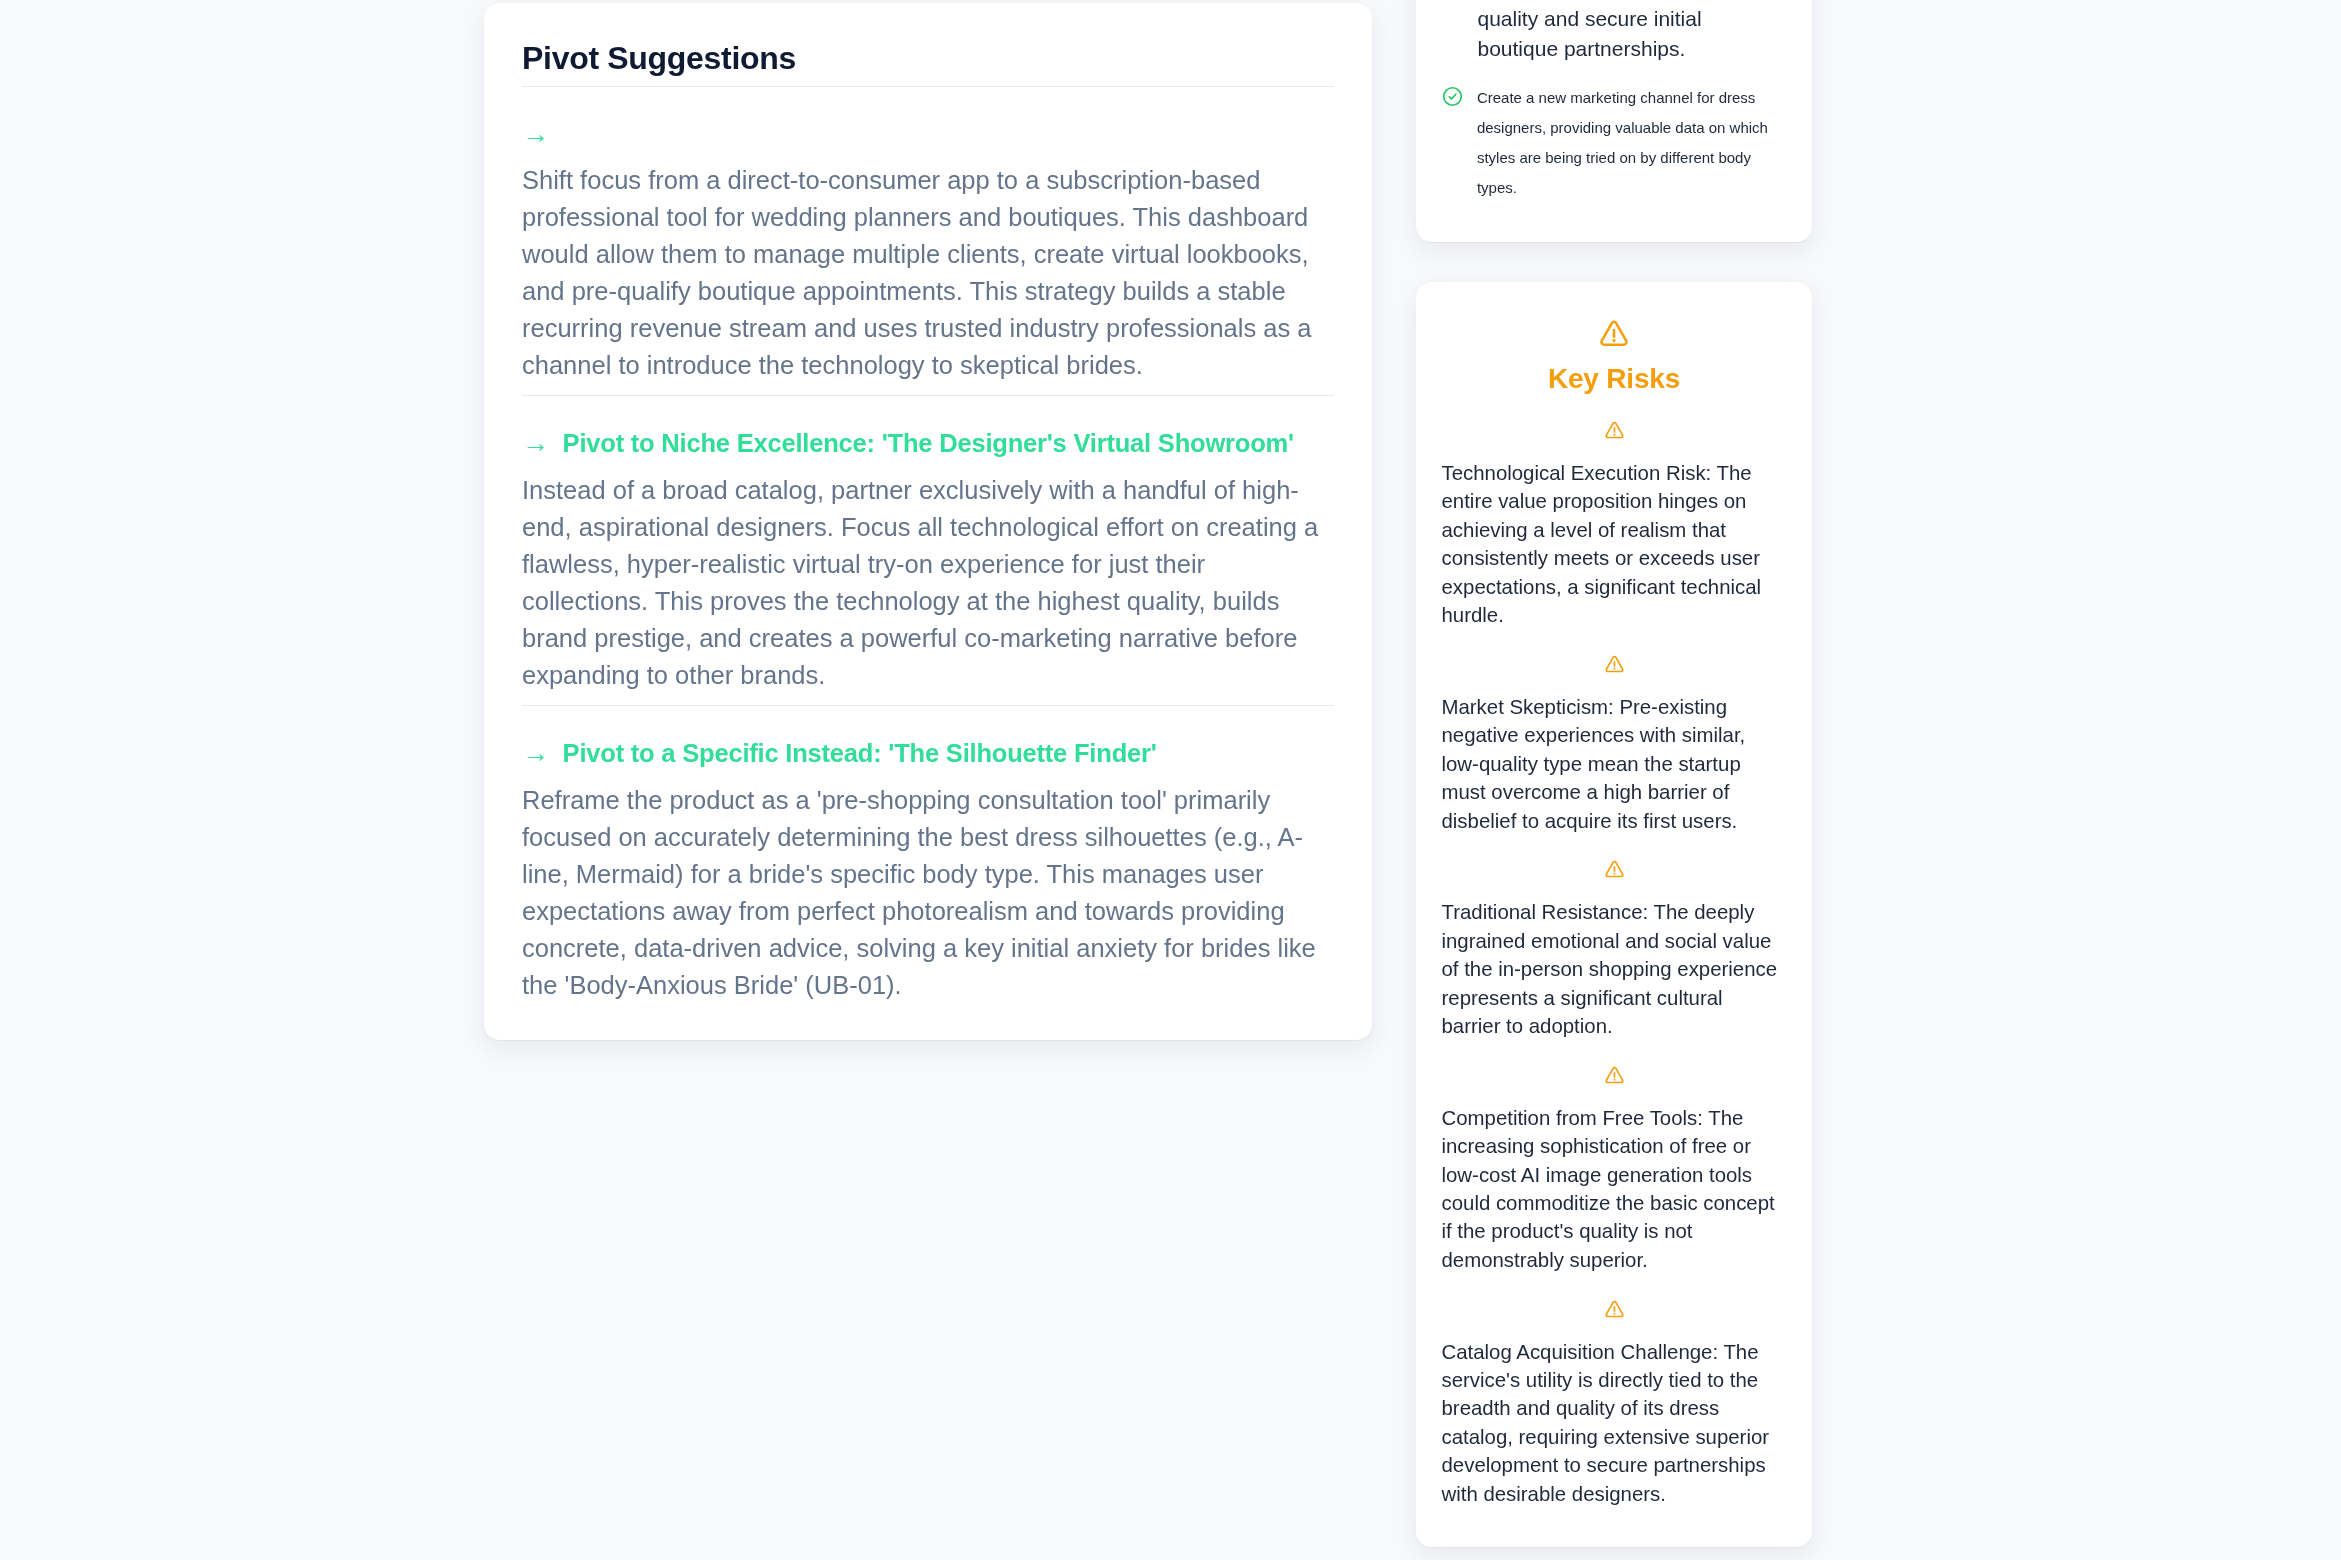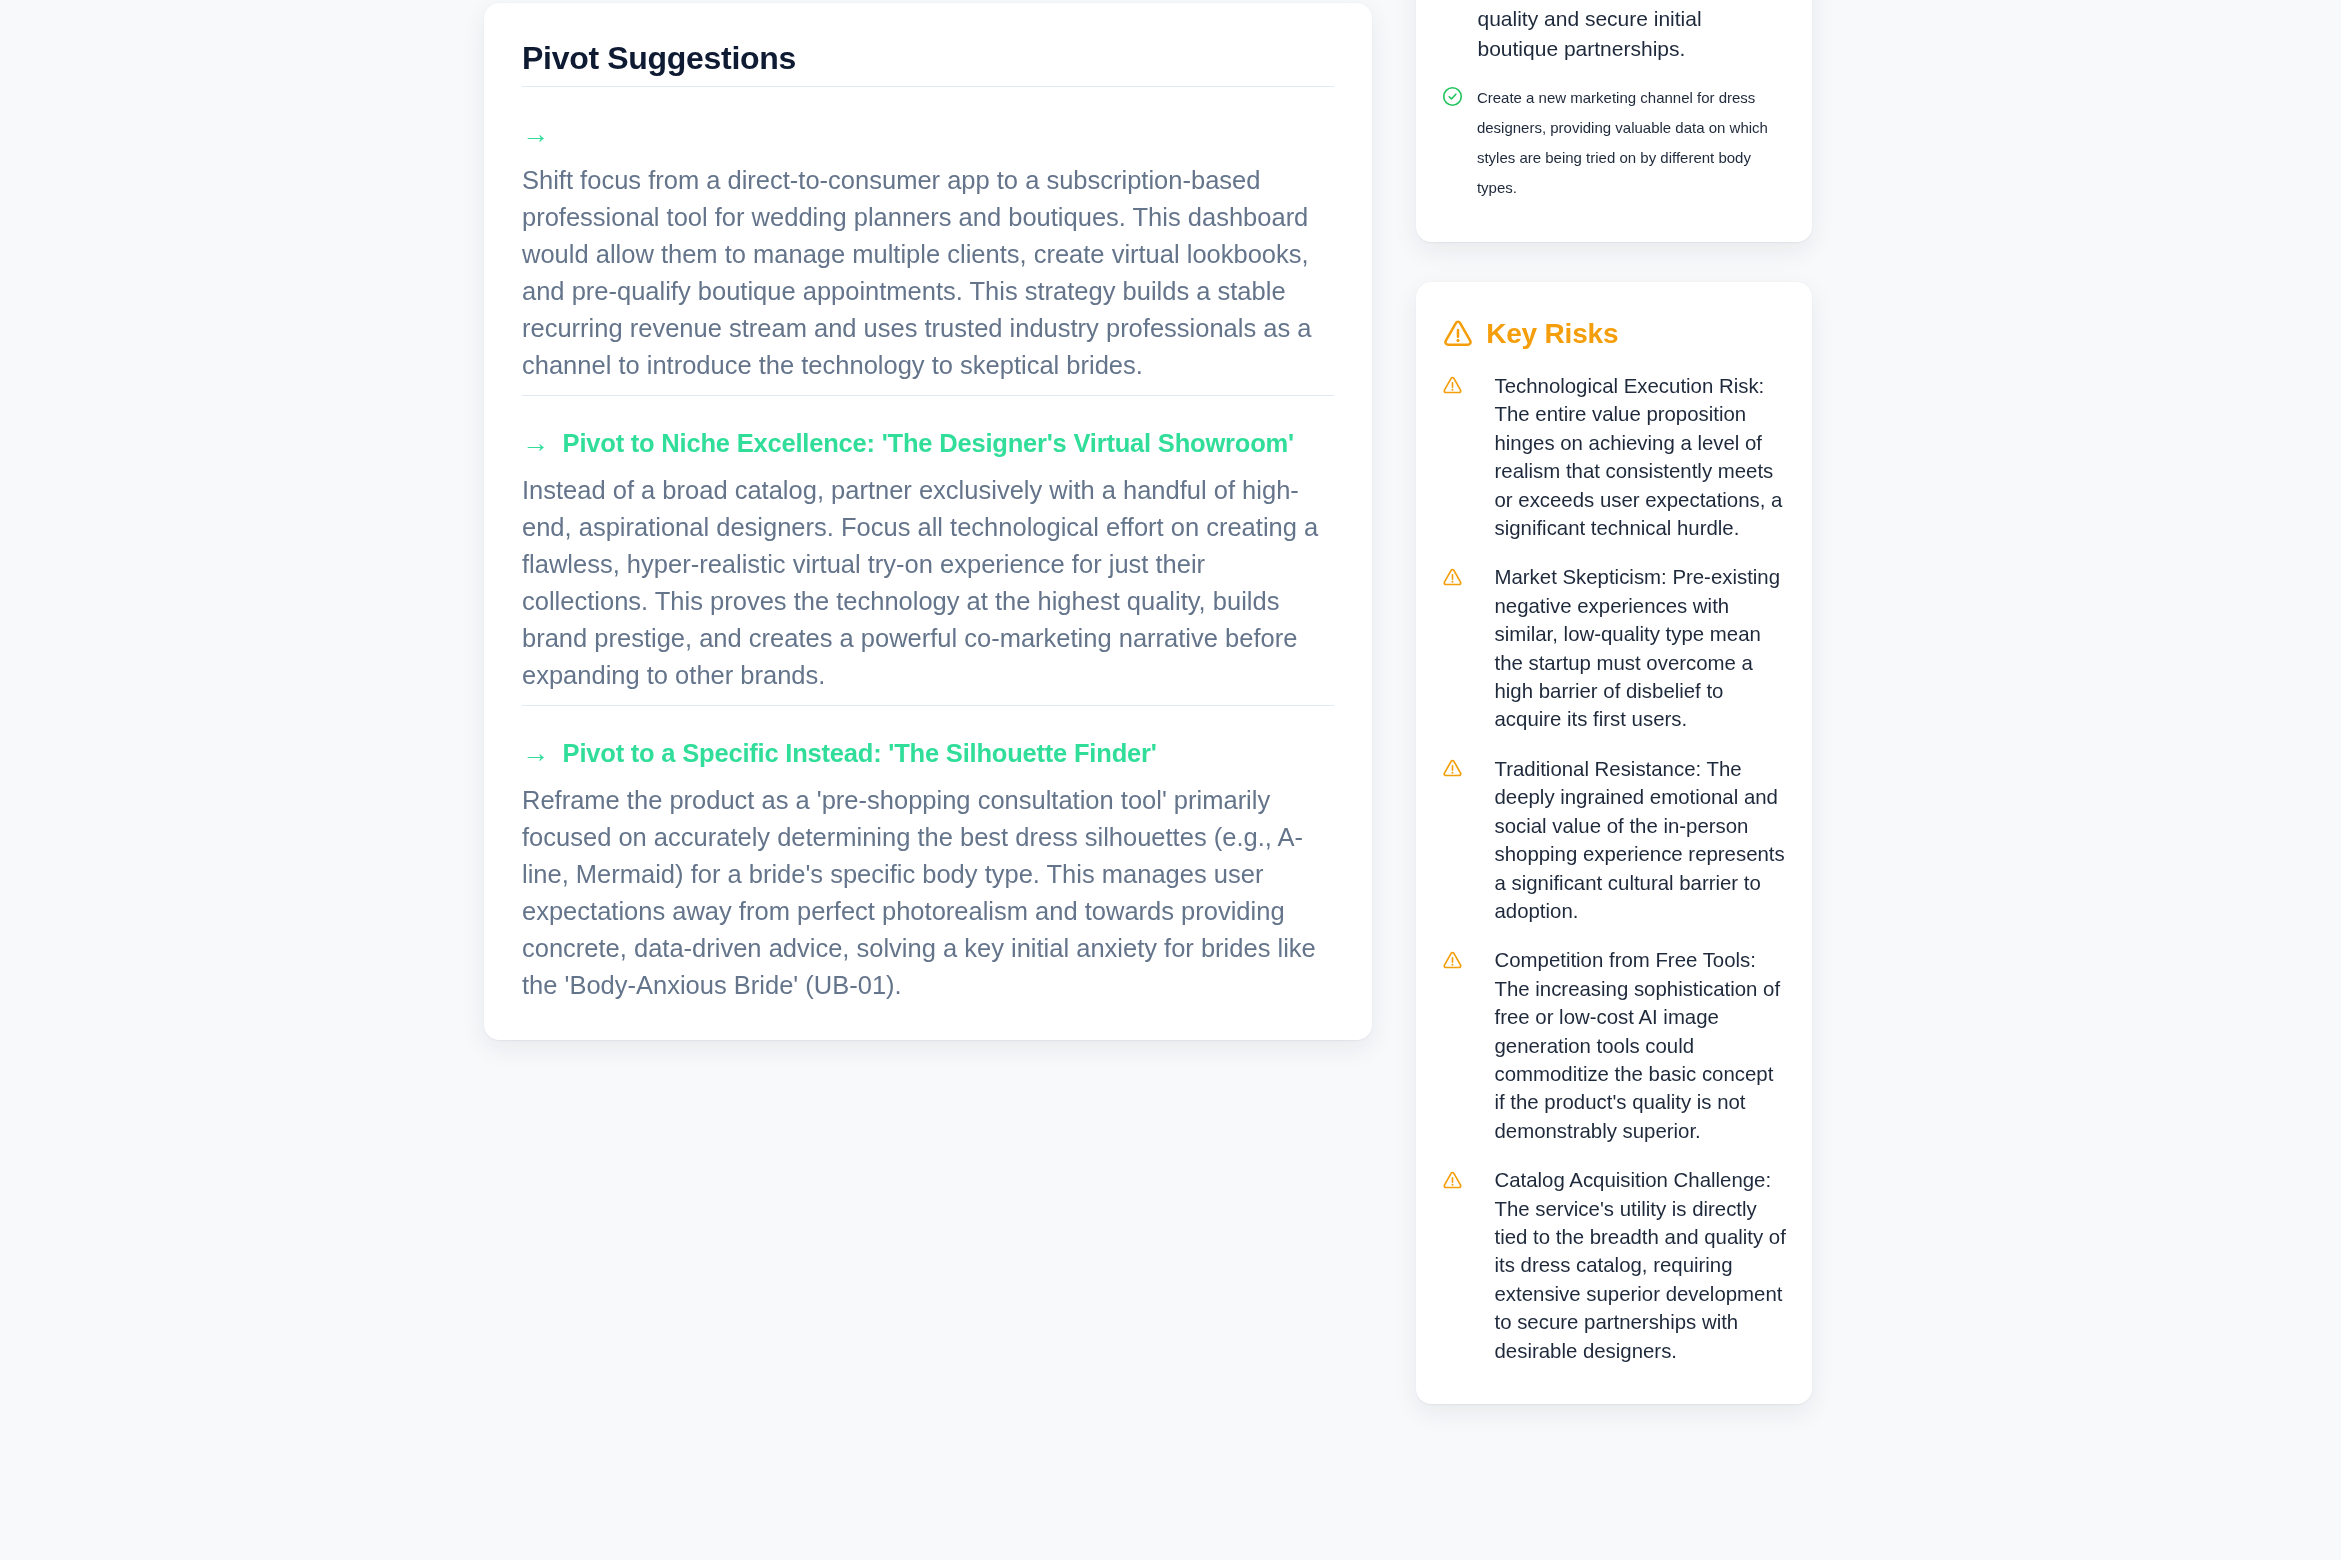--- a/index.html
+++ b/index.html
@@ -67,26 +67,27 @@
   }
   .side-icon { flex: 0 0 auto; margin-top: 3.4px; }
 
   .risks-card {
     left: 1416px; top: 282px; width: 396px;
     padding: 36px 25.5px 39px 25.5px;
   }
   .risks-title-row {
     display: flex; align-items: center; gap: 12.7px;
     margin-bottom: 22px;
+    flex-direction: column;
   }
   .risks-title {
     font-size: 28px; font-weight: 700; color: #f59e0b;
     letter-spacing: -0.2px;
   }
-  .risk-item { display: flex; align-items: flex-start; gap: 32px; }
+  .risk-item { display: flex; align-items: center; gap: 18px; flex-direction: column; }
   .risk-item + .risk-item { margin-top: 21px; }
   .risk-text { font-size: 20.4px; line-height: 28.4px; color: #1e293b; }
 
   svg { display: block; }
 </style>
 </head>
 <body style="background: rgb(248, 249, 251);">
 
 <div class="stage">
 

